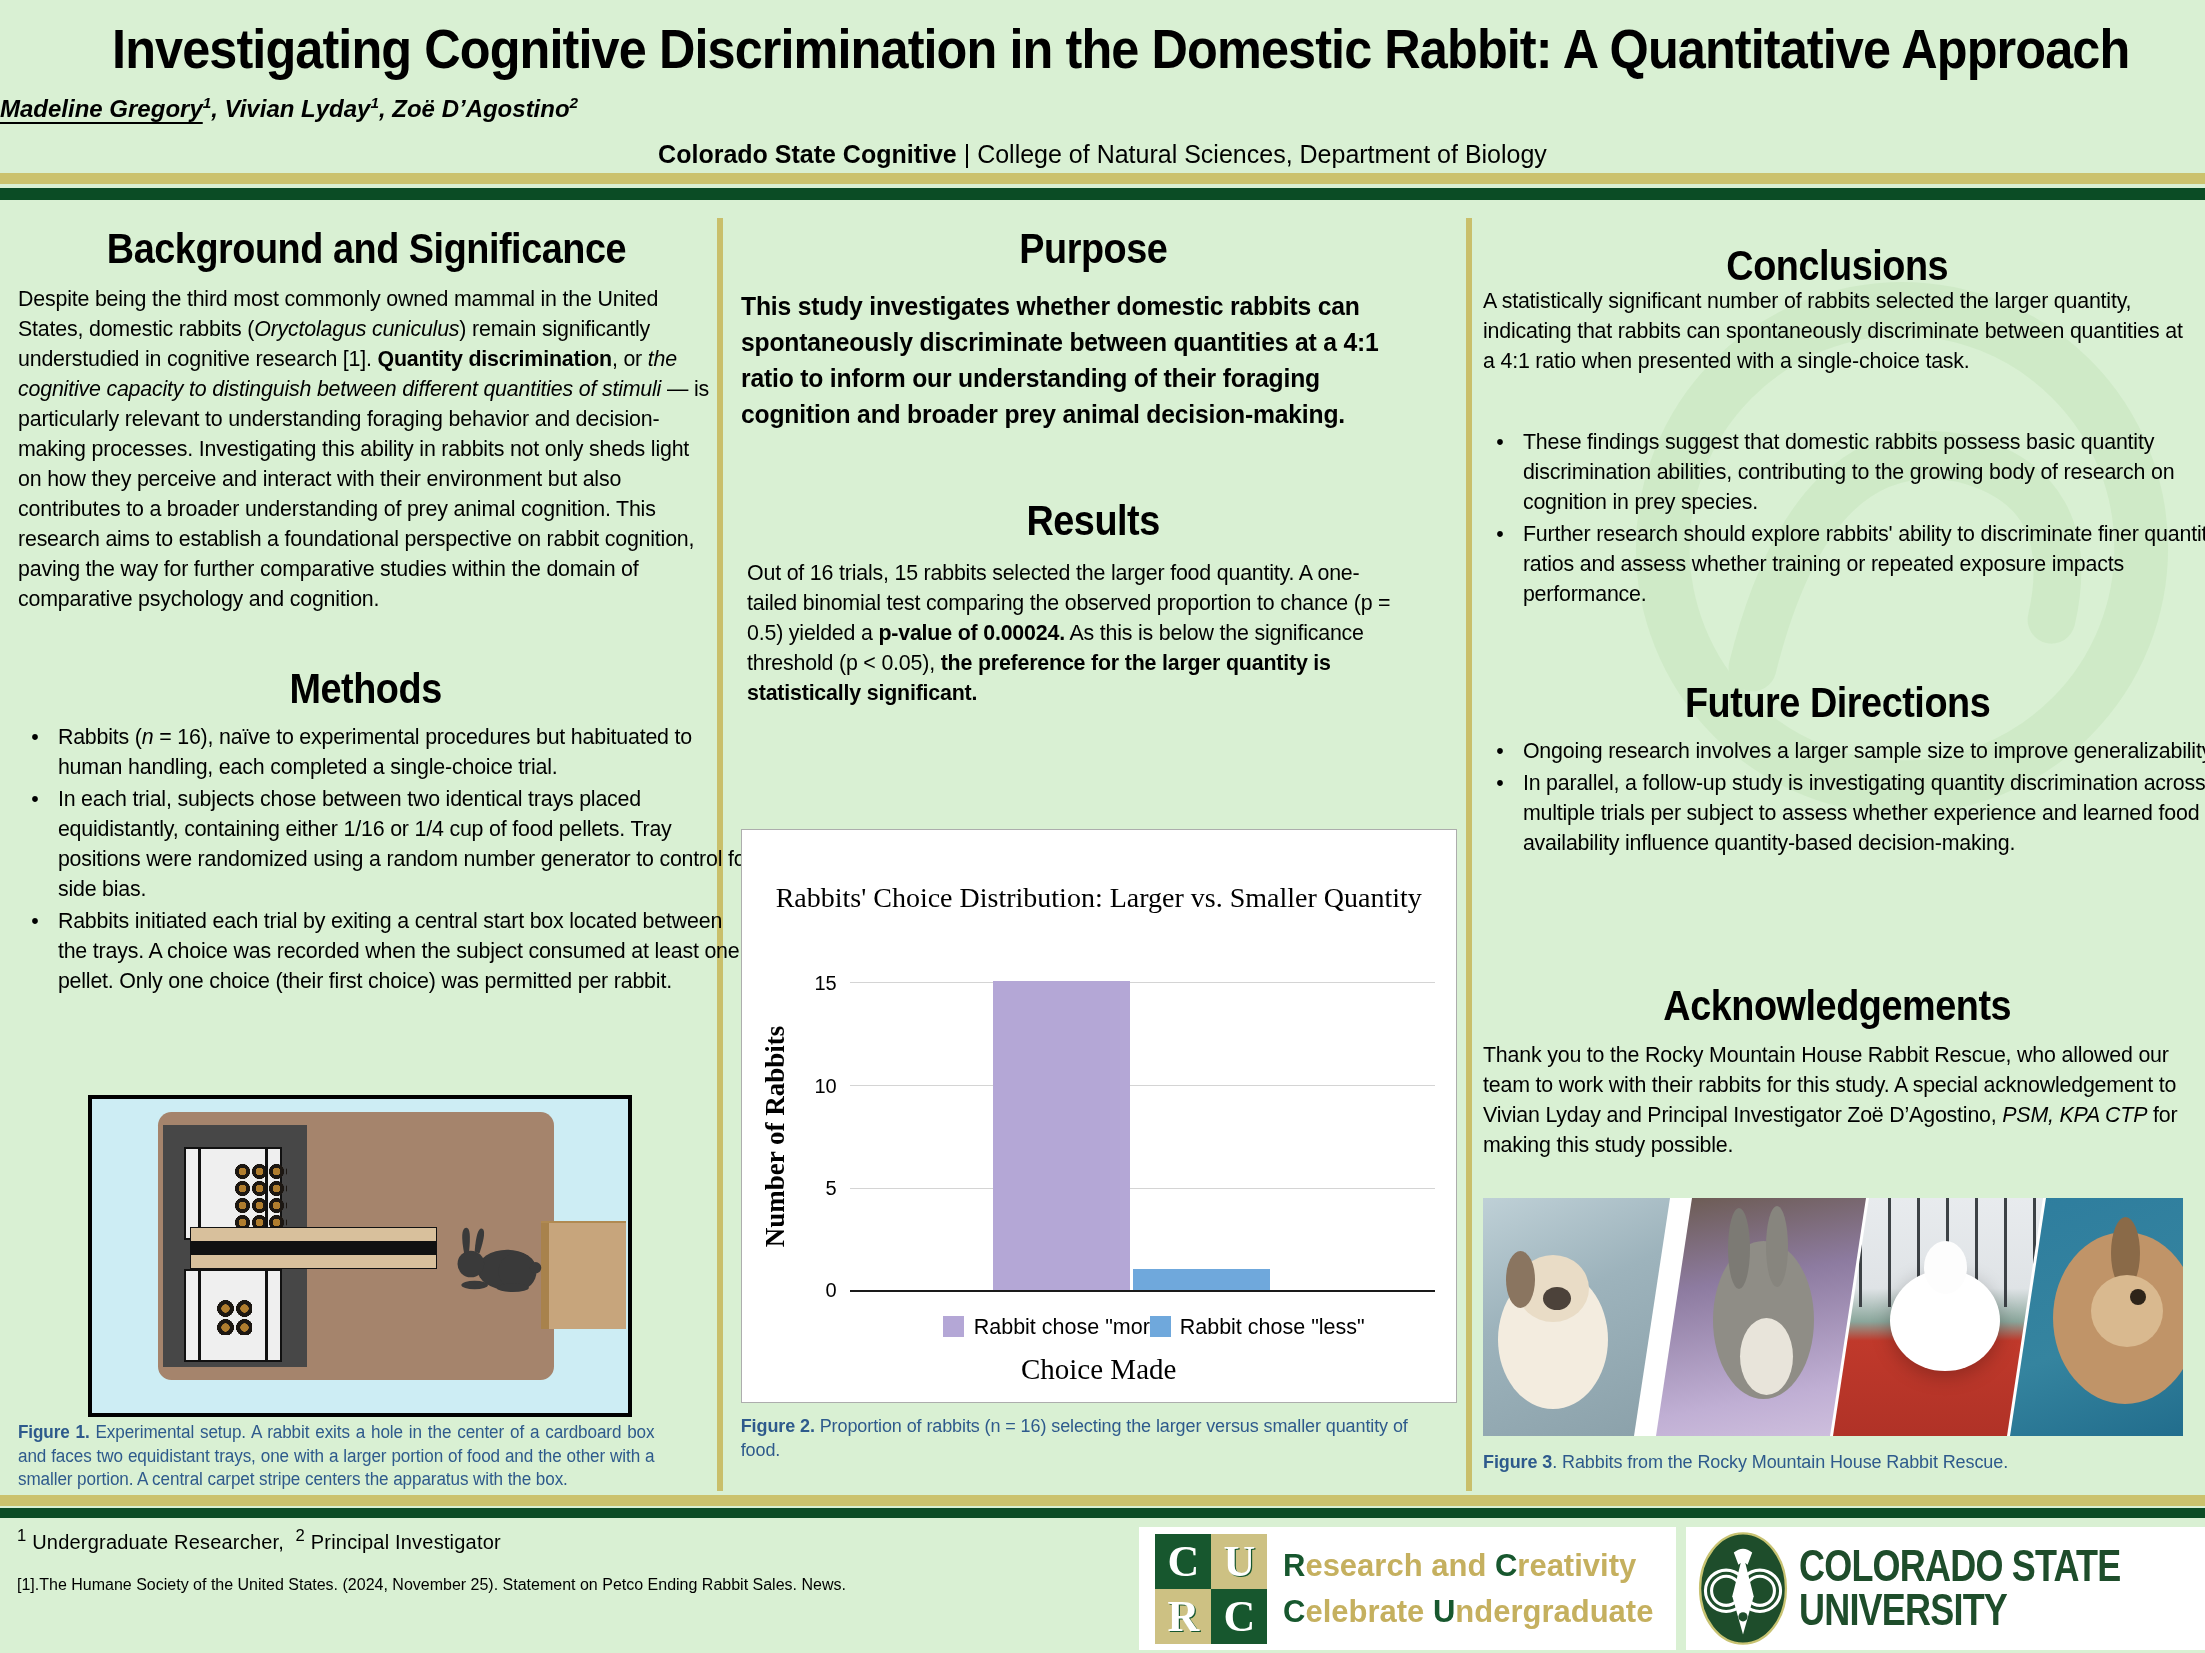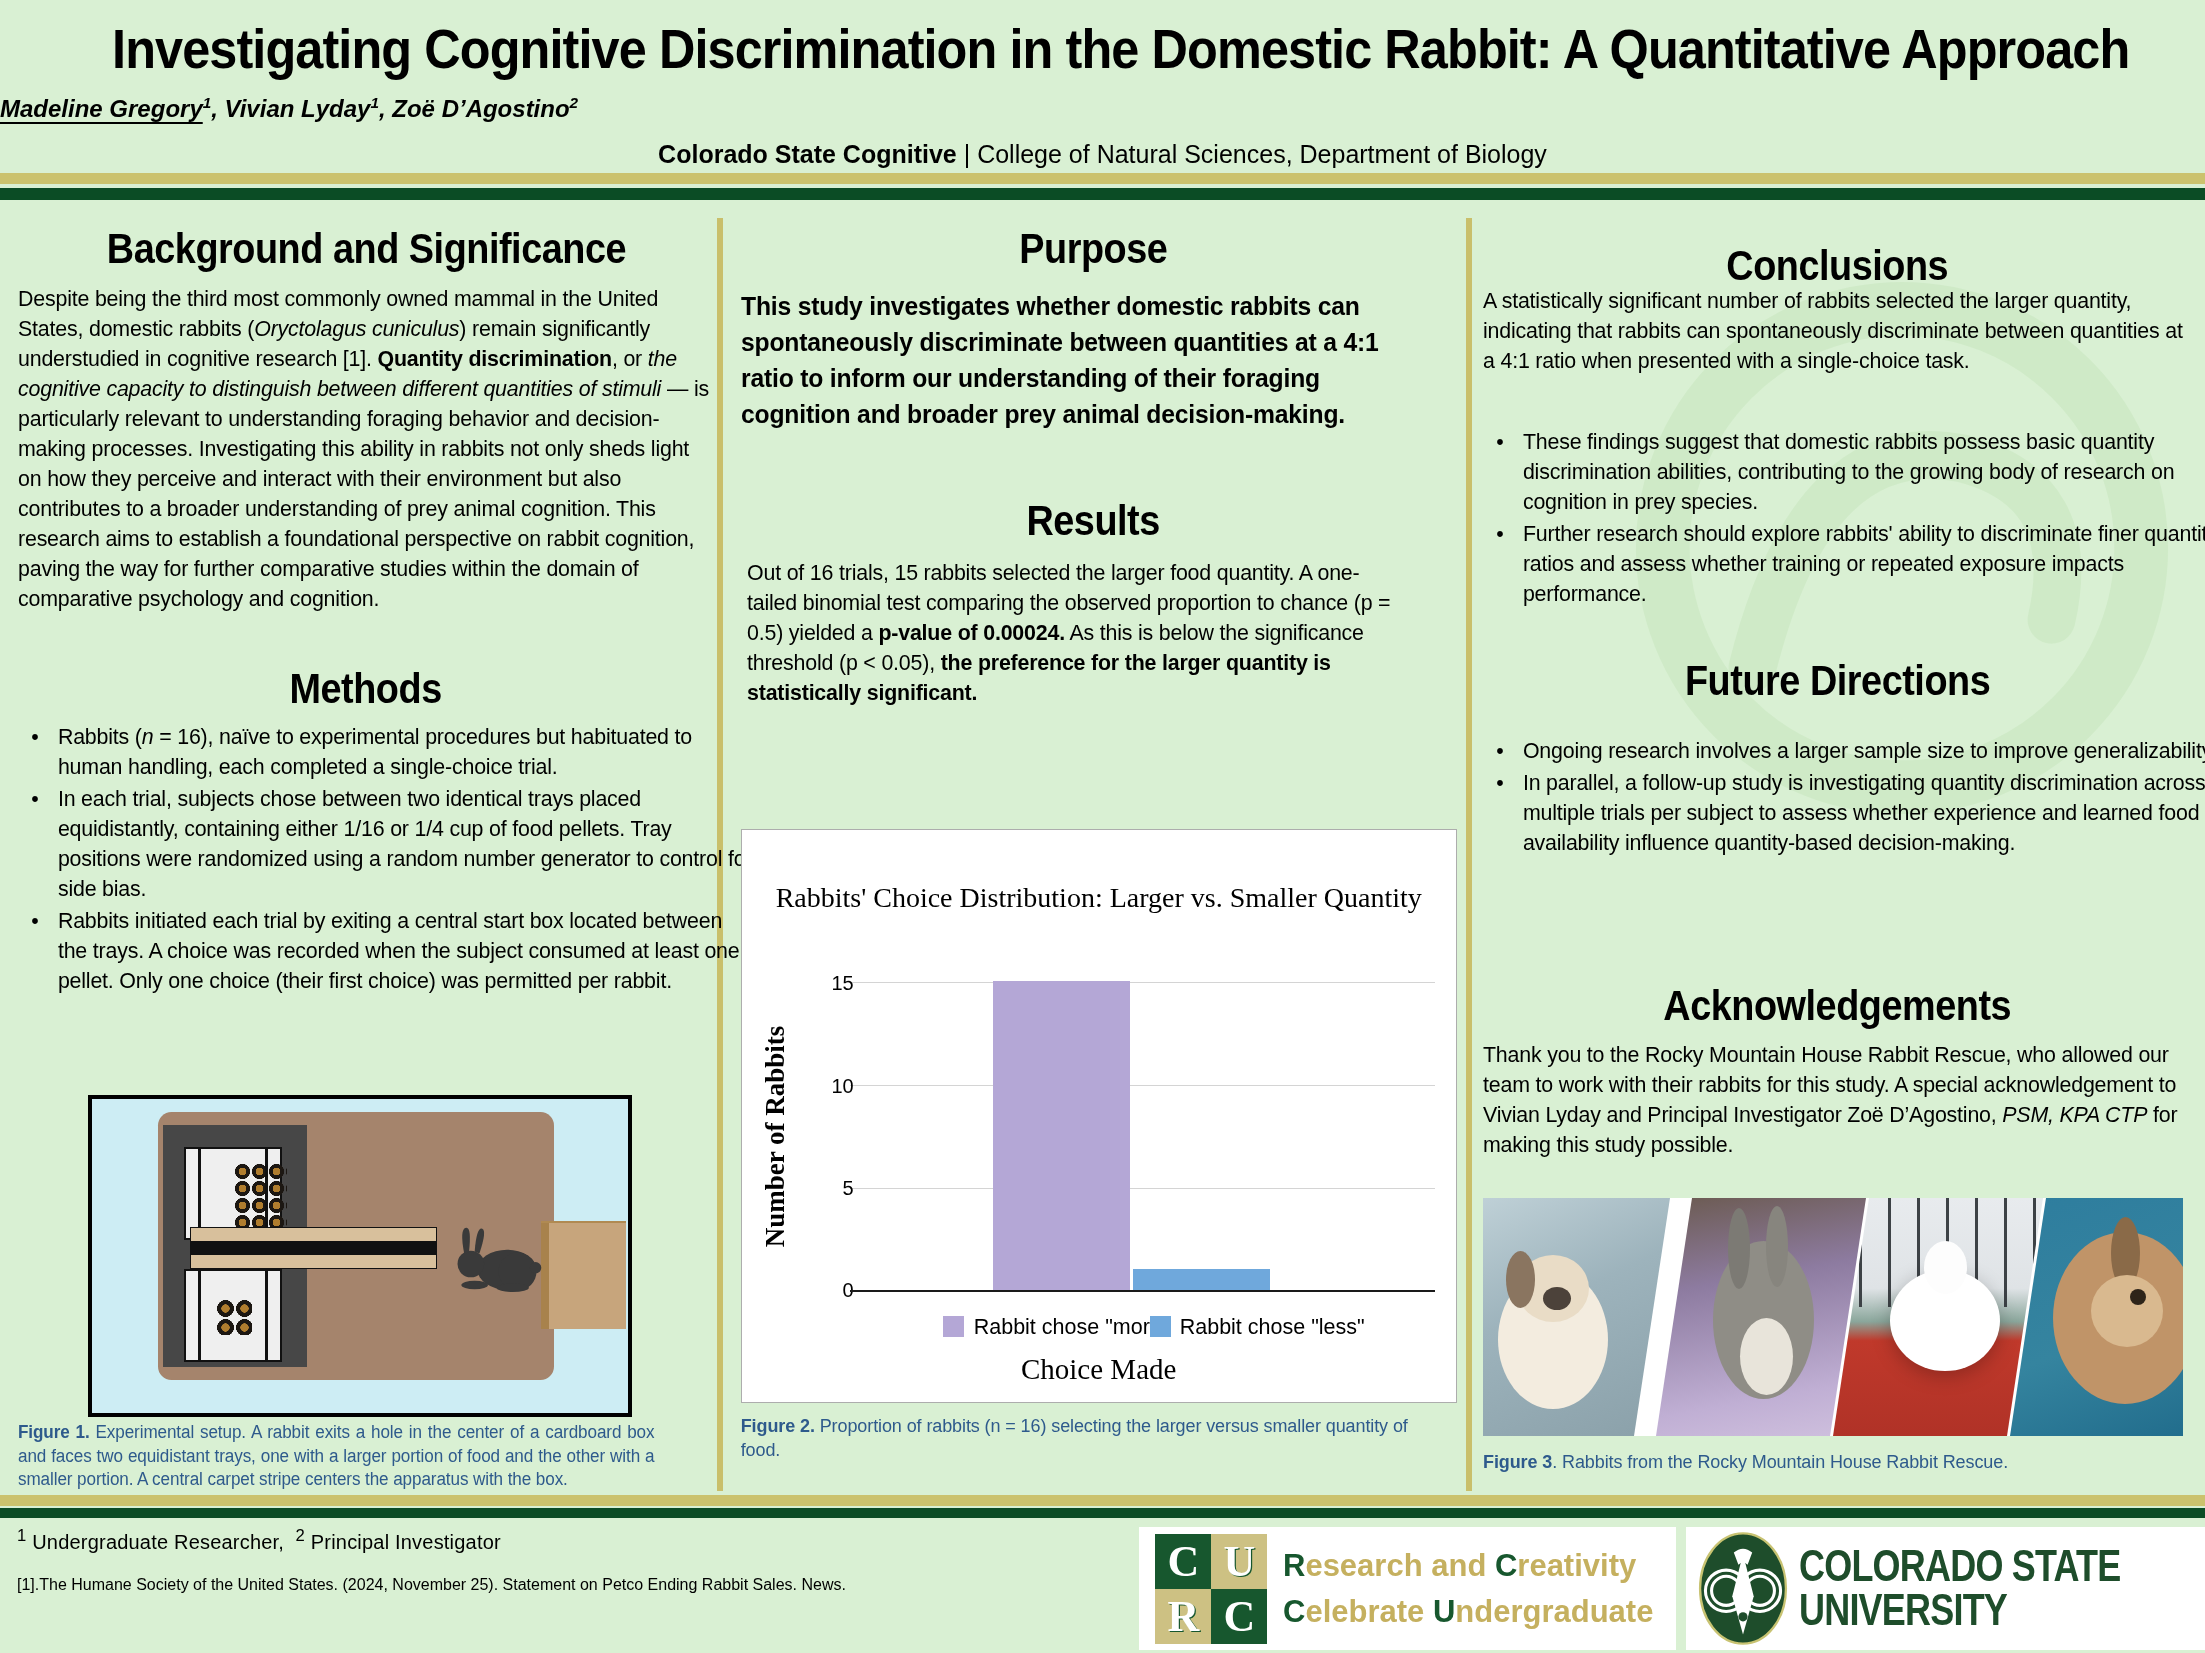--- a/index.html
+++ b/index.html
@@ -48,21 +48,21 @@
   #f1-carpet .bar.top{top:0;} #f1-carpet .bar.bot{bottom:0;}
   #f1-box{left:449px;top:122px;width:85px;height:106px;background:#c7a57c;border-top:2.9px solid #b08a52;}
   #f1-box::before{content:"";position:absolute;left:0;top:0;bottom:0;width:7.7px;background:#a8824c;}
   #f1-rabbit{left:349px;top:125px;width:103px;height:69px;}
   
   #chartbox{left:7.7px;top:618px;width:714px;height:572px;background:#fff;border:1.4px solid #adadad;}
   #c-title{left:0;top:52px;width:100%;text-align:center;font-family:"Liberation Serif",serif;font-size:28px;}
   #c-ylab{left:-101px;top:291px;width:268px;text-align:center;font-family:"Liberation Serif",serif;font-weight:700;font-size:27px;transform:rotate(-90deg);}
   .gridline{position:absolute;left:108px;width:585px;height:1.4px;background:#d4d4d4;}
   #c-axis{left:108px;top:460px;width:585px;height:2.4px;background:#1a1a1a;}
-  .ytick{position:absolute;left:55px;width:57px;text-align:right;font-size:20px;}
+  .ytick{position:absolute;left:38px;width:57px;text-align:right;font-size:20px;}
   .cbar{position:absolute;bottom:112px;}
   #bar-more{left:251px;width:137px;background:#b4a7d6;}
   #bar-less{left:391px;width:137px;background:#6fa8dc;}
   #c-legend{left:0;top:484px;width:100%;height:29px;font-size:21.5px;}
   .sw{position:absolute;top:1.9px;width:21px;height:21px;}
   #sw-more{left:201px;background:#b4a7d6;}
   #sw-less{left:408px;background:#6fa8dc;}
   .leglab{position:absolute;top:1px;white-space:nowrap;}
   #lab-more{left:232px;} #lab-less{left:438px;}
   #c-xlab{left:0;top:523px;width:100%;text-align:center;font-family:"Liberation Serif",serif;font-size:29px;}
@@ -199,21 +199,21 @@
 </div>
 
 <div class="col" id="col-right">
   <div class="h2" style="top:31px;"><span class="cx">Conclusions</span></div>
   <div class="abs body-txt squeeze" style="left:0;top:75px;">A statistically significant number of rabbits selected the larger quantity, indicating that rabbits can spontaneously discriminate between quantities at a 4:1 ratio when presented with a single-choice task.</div>
   <ul class="blist abs body-txt squeeze" style="left:0;top:216px;">
     <li>These findings suggest that domestic rabbits possess basic quantity discrimination abilities, contributing to the growing body of research on cognition in prey species.</li>
     <li>Further research should explore rabbits' ability to discriminate finer quantity ratios and assess whether training or repeated exposure impacts performance.</li>
   </ul>
 
-  <div class="h2" style="top:446px;"><span class="cx">Future Directions</span></div>
+  <div class="h2" style="top:468px;"><span class="cx">Future Directions</span></div>
   <ul class="blist abs body-txt squeeze" style="left:0;top:525px;">
     <li>Ongoing research involves a larger sample size to improve generalizability.</li>
     <li>In parallel, a follow-up study is investigating quantity discrimination across multiple trials per subject to assess whether experience and learned food availability influence quantity-based decision-making.</li>
   </ul>
 
   <div class="h2" style="top:771px;"><span class="cx">Acknowledgements</span></div>
   <div class="abs body-txt squeeze" style="left:0;top:829px;">
     <span>Thank you to the Rocky Mountain House Rabbit Rescue, who allowed our team to work with their rabbits for this study. A special acknowledgement to Vivian Lyday and Principal Investigator Zoë D’Agostino, </span><span class="i">PSM, KPA CTP</span><span> for making this study possible.</span>
   </div>
 

